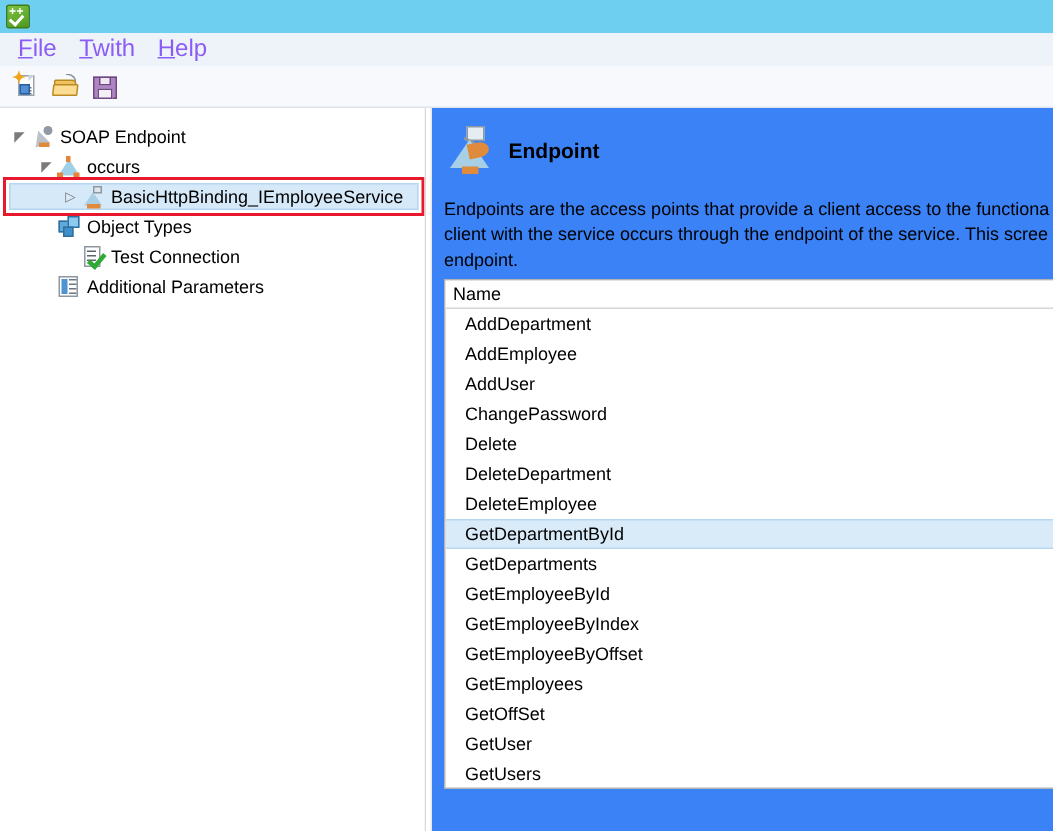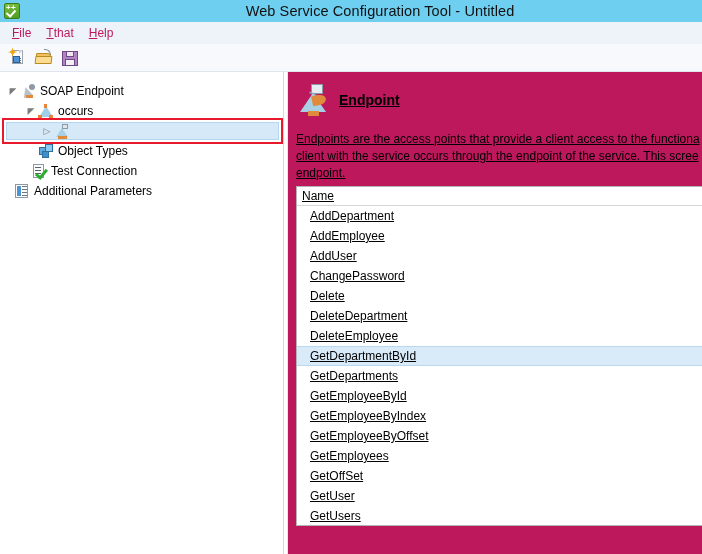--- a/index.html
+++ b/index.html
@@ -74,22 +74,22 @@
   #menubar {
     height: 21px;
     background: #eef3f9;
     display: flex;
     align-items: center;
     padding-left: 6px;
     border-bottom: 1px solid #eef3f9;
   }
   .menu-item {
     padding: 2px 9px 2px 6px;
-    font-size: 12px;
-    color: #be185d;
+    font-size: 16px;
+    color: #8b5cf6;
     cursor: default;
     white-space: nowrap;
   }
   .menu-item u { text-decoration: underline; }
 
   
   #toolbar {
     height: 27px;
     background: #f7f9fc;
     display: flex;
@@ -203,26 +203,25 @@
   #splitter {
     width: 5px;
     background: #ffffff;
     border-left: 1px solid #d8d8d8;
     border-right: 1px solid #e8e8e8;
     box-sizing: border-box;
     cursor: col-resize;
   }
   #detail-pane {
     flex: 1;
-    background: #be185d;
+    background: #3b82f6;
     padding: 11px 0 0 8px;
     box-sizing: border-box;
     overflow: hidden;
     position: relative;
-    text-decoration: underline;
   }
 
   
   .tree-row {
     display: flex;
     align-items: center;
     height: 20px;
     white-space: nowrap;
     cursor: default;
     position: relative;
@@ -481,26 +480,25 @@
 </style>
 </head>
 <body>
 
 <div id="titlebar">
   <div id="app-icon">
     <span class="plus1">+</span>
       <span class="plus2">+</span>
     <span class="chk"></span>
   </div>
-  <div id="title-text">Web Service Configuration Tool - Untitled</div>
 </div>
 
 <div id="menubar">
   <div class="menu-item"><u>F</u><span>ile</span></div>
-  <div class="menu-item"><u>T</u><span>that</span></div>
+  <div class="menu-item"><u>T</u><span>with</span></div>
   <div class="menu-item"><u>H</u><span>elp</span></div>
 </div>
 
 <div id="toolbar">
   <div class="tool-btn ic-new">
     <span class="page"></span>
       <span class="fold"></span>
       <span class="lines"></span>
     <span class="badge"></span>
       <span class="star">✦</span>
@@ -544,43 +542,44 @@
 
     <div class="tree-row" id="row-endpoint" style="padding-left:40px;">
       <span class="sel-fill"></span>
       <span class="red-box"></span>
       <span class="expander">▷</span>
       <span class="tree-icon ic-ep">
         <span class="dish"></span>
           <span class="box"></span>
           <span class="base"></span>
       </span>
+      <span class="tlabel">BasicHttpBinding_IEmployeeService</span>
     </div>
 
     <div class="tree-row" style="padding-left:24px;">
       <span class="expander"></span>
       <span class="tree-icon ic-obj">
         <span class="sq1"></span>
           <span class="sq2"></span>
           <span class="sq3"></span>
       </span>
       <span class="tlabel">Object Types</span>
     </div>
 
-    <div class="tree-row" style="padding-left:17px;text-align:center;">
+    <div class="tree-row" style="padding-left:40px;text-align:center;">
       <span class="expander"></span>
       <span class="tree-icon ic-test">
         <span class="page"></span>
           <span class="lines"></span>
           <span class="check"></span>
       </span>
       <span class="tlabel">Test Connection</span>
     </div>
 
-    <div class="tree-row" style="">
+    <div class="tree-row" style="padding-left:24px;">
       <span class="expander"></span>
       <span class="tree-icon ic-par">
         <span class="page"></span>
           <span class="blue"></span>
           <span class="rows"></span>
       </span>
       <span class="tlabel">Additional Parameters</span>
     </div>
 
   </div>

